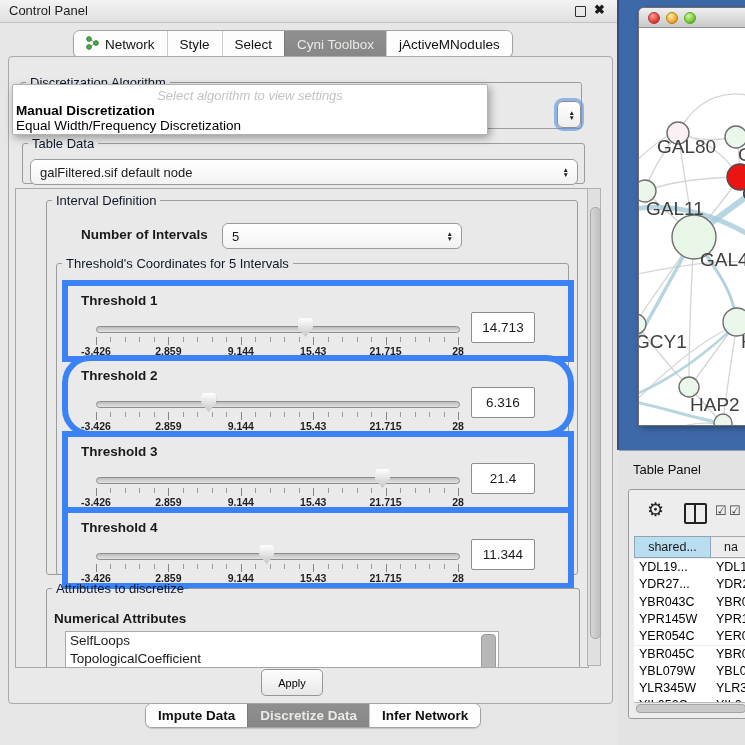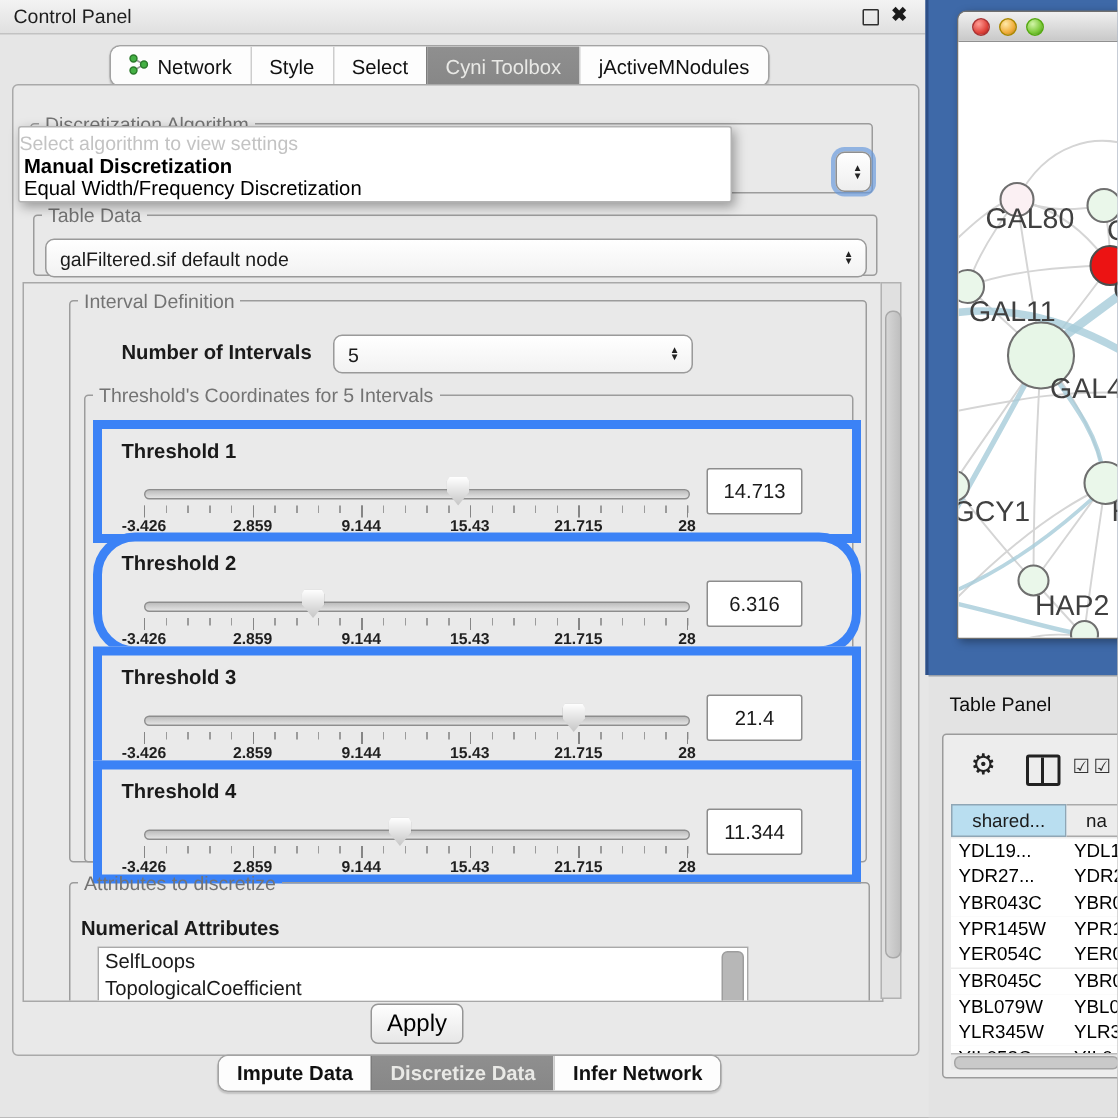--- a/index.html
+++ b/index.html
@@ -19,32 +19,32 @@
   .tabseg{display:flex;align-items:center;padding:4px 12px;font-size:13.5px;color:#111;
           border-left:1px solid #cdcdcd;white-space:nowrap;background:#fdfdfd;}
   .tabseg:first-child{border-left:none;}
   .tabseg.active{background:linear-gradient(#8f8f8f,#878787);color:#e9e9e6;border-left-color:#7c7c7c;}
   .net-ico{margin-right:6px;}
 
   .mainpanel{position:absolute;left:8px;top:56px;width:603px;height:646px;
              border:1.5px solid #a9a9a9;border-radius:4px;background:#e9e9e9;}
 
   fieldset.grp{position:absolute;border:1px solid #9c9c9c;border-radius:3px;margin:0;padding:0;}
-  fieldset.grp legend{font-size:13px;padding:0 4px;margin-left:5px;color:#737373;}
+  fieldset.grp legend{font-size:13px;padding:0 4px;margin-left:5px;color:#0f172a;}
   legend.green{color:#2dbe2d;}
   legend.blue{color:#2626c9;}
 
   .combo{position:absolute;background:linear-gradient(#ffffff,#f2f2f2);border:1px solid #9a9a9a;
          border-radius:6px;font-size:13px;display:flex;align-items:center;padding-left:9px;box-sizing:border-box;}
   .stepper{position:absolute;right:8px;top:50%;transform:translateY(-50%);display:flex;flex-direction:column;
            line-height:5px;font-size:6.5px;color:#222;}
 
   .popup{position:absolute;left:12px;top:84px;width:474px;height:49px;background:#fff;
          border:1px solid #b3b3b3;border-radius:2px;box-shadow:2px 3px 8px rgba(0,0,0,.35);z-index:30;}
-  .popup .hint{position:absolute;left:0;right:0;top:3px;font-size:13px;color:#c3c3c3;}
+  .popup .hint{position:absolute;left:0;right:0;top:3px;text-align:center;font-size:13px;color:#c3c3c3;font-style:italic;}
   .popup .opt1{position:absolute;left:3px;top:18px;font-size:13.5px;font-weight:bold;color:#000;}
   .popup .opt2{position:absolute;left:3px;top:33px;font-size:13.5px;color:#000;}
 
   .focus-btn{position:absolute;left:557px;top:101px;width:22px;height:25px;border:1px solid #8f8f8f;border-radius:6px;
              background:linear-gradient(#fff,#eee);box-shadow:0 0 0 3px rgba(98,150,221,.65);z-index:5;}
   .focus-btn .stepper{right:5px;}
 
   .scrollpane{position:absolute;left:15px;top:188px;width:572px;height:478px;border:1px solid #a8a8a8;
               background:#e9e9e9;overflow:hidden;}
   .vscroll{position:absolute;left:587px;top:188px;width:14px;height:478px;background:#e0e0e0;
@@ -69,22 +69,22 @@
   .p0{left:0;} .p1{left:20%;} .p2{left:40%;} .p3{left:60%;} .p4{left:80%;} .p5{left:100%;}
   .thr-value{position:absolute;left:403px;top:26px;width:62px;height:29px;background:#fff;border:1px solid #8d8d8d;
              border-radius:2px;display:flex;align-items:center;justify-content:center;font-size:13.5px;}
 
   .attr-list{position:absolute;left:18px;top:35px;width:432px;height:78px;background:#fff;border:1px solid #a9a9a9;
              overflow:hidden;font-size:13.5px;}
   .attr-list div{padding-left:4px;line-height:17.5px;}
   .attr-scroll{position:absolute;right:2px;top:2px;width:9px;height:74px;border-radius:4px;
                background:#b7b7b7;border:1px solid #9d9d9d;}
 
-  .applybtn{position:absolute;left:247px;top:669px;width:62px;height:27px;border:1px solid #969696;border-radius:5px;
-            background:linear-gradient(#fefefe,#e7e7e7);font-size:16px;display:flex;align-items:center;justify-content:center;}
+  .applybtn{position:absolute;left:261px;top:669px;width:62px;height:27px;border:1px solid #969696;border-radius:5px;
+            background:linear-gradient(#fefefe,#e7e7e7);font-size:11px;display:flex;align-items:center;justify-content:center;}
 
   
   .desktop{position:absolute;left:617px;top:0;width:128px;height:450px;background:#3e69a8;border-left:2px solid #2d4f87;}
   .net-window{position:absolute;left:19px;top:7px;width:115px;height:417px;background:#fff;
               border:1px solid #6f6f6f;border-radius:6px 6px 0 0;box-shadow:2px 2px 6px rgba(0,0,0,.35);}
   .net-title{position:absolute;left:0;top:0;right:0;height:19px;border-radius:5px 5px 0 0;
              background:linear-gradient(#f0f0f0,#c9c9c9);border-bottom:1px solid #909090;}
   .light{position:absolute;top:3.5px;width:12px;height:12px;border-radius:50%;box-sizing:border-box;}
   .light.red{left:9px;background:radial-gradient(circle at 35% 30%,#ff9d95,#e0443c 60%,#9c1f1a);border:1px solid #a33;}
   .light.yellow{left:27px;background:radial-gradient(circle at 35% 30%,#ffe9a8,#f0ad3b 60%,#b07714);border:1px solid #a80;}

